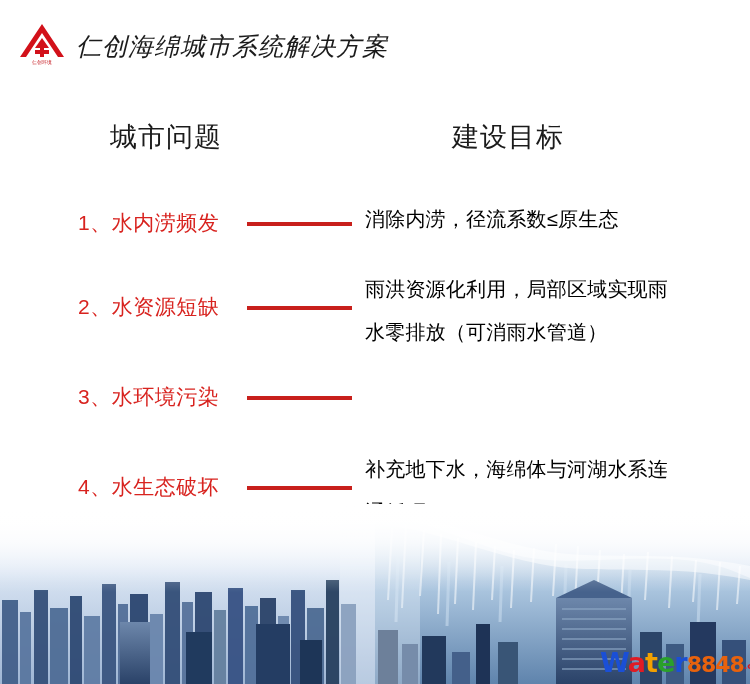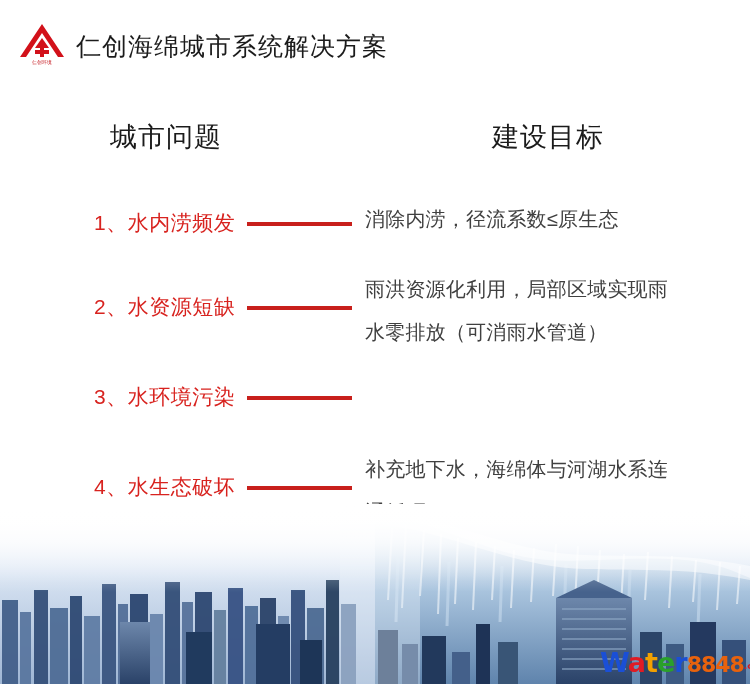--- a/index.html
+++ b/index.html
@@ -63,20 +63,21 @@
     transform: scaleX(0.95);
   }
   .header-title {
     margin-left: 10px;
     font-size: 25px;
     line-height: 30px;
     color: #1b1b1b;
     letter-spacing: 1px;
     font-weight: 400;
     white-space: nowrap;
+    font-style: italic;
   }
 
   
   .col-headings {
     position: absolute;
     left: 0;
     top: 118px;
     width: 750px;
     height: 42px;
   }
@@ -84,57 +85,57 @@
     position: absolute;
     font-size: 27px;
     line-height: 38px;
     color: #1b1b1b;
     letter-spacing: 1px;
     white-space: nowrap;
     font-weight: 400;
     text-align: center;
   }
   .col-heading.left  { left: 110px; }
-  .col-heading.right { left: 452px; margin-left: 40px; }
+  .col-heading.right { left: 452px; }
 
   
   .rows {
     position: absolute;
     left: 0;
     top: 196px;
     width: 750px;
   }
   .row {
     position: relative;
     width: 750px;
     display: block;
   }
   .row .problem {
     position: absolute;
-    left: 94px;
+    left: 78px;
     font-size: 21px;
     line-height: 30px;
     color: #d8231f;
     white-space: nowrap;
     letter-spacing: 0.5px;
   }
   .row .connector {
     position: absolute;
     left: 247px;
     width: 105px;
     height: 4px;
     background: #c8201c;
   }
   .row .goal {
     position: absolute;
     left: 365px;
     width: 322px;
     font-size: 20px;
     line-height: 43px;
-    color: #404040;
+    color: #000000;
     letter-spacing: 0.2px;
   }
 
   
   .row-1 { height: 66px; }
   .row-1 .problem   { top: 12px; }
   .row-1 .connector { top: 26px; }
   .row-1 .goal      { top: 2px; }
 
   .row-2 { height: 90px; padding-left: 30px; }

